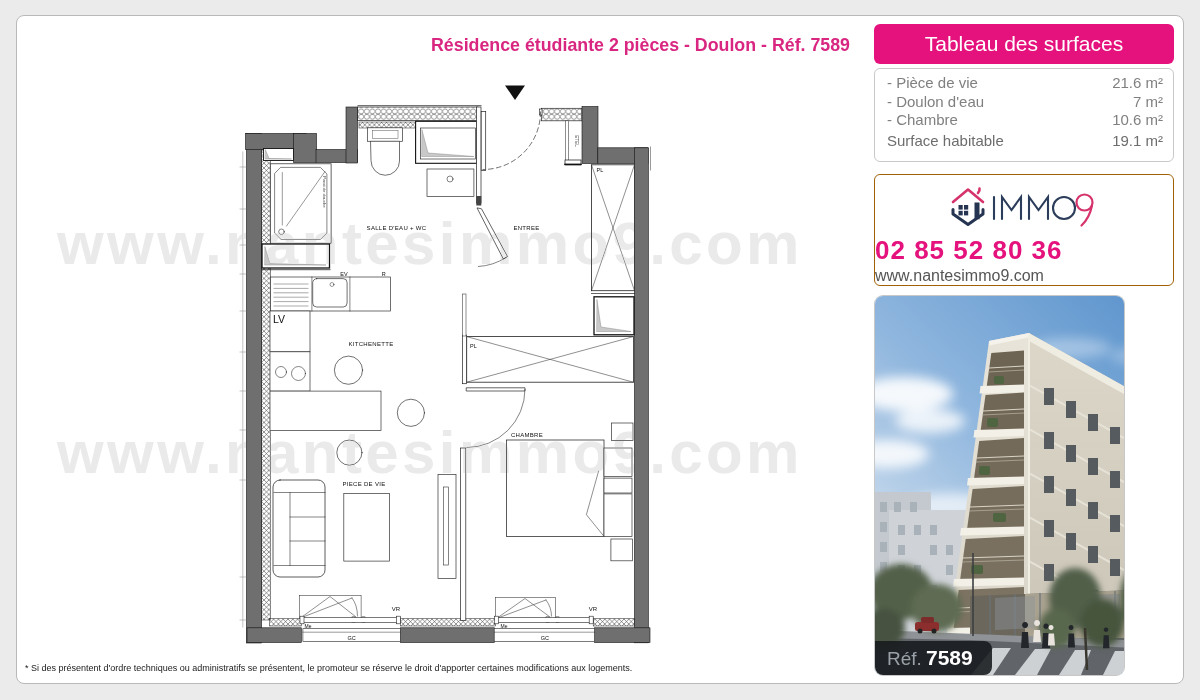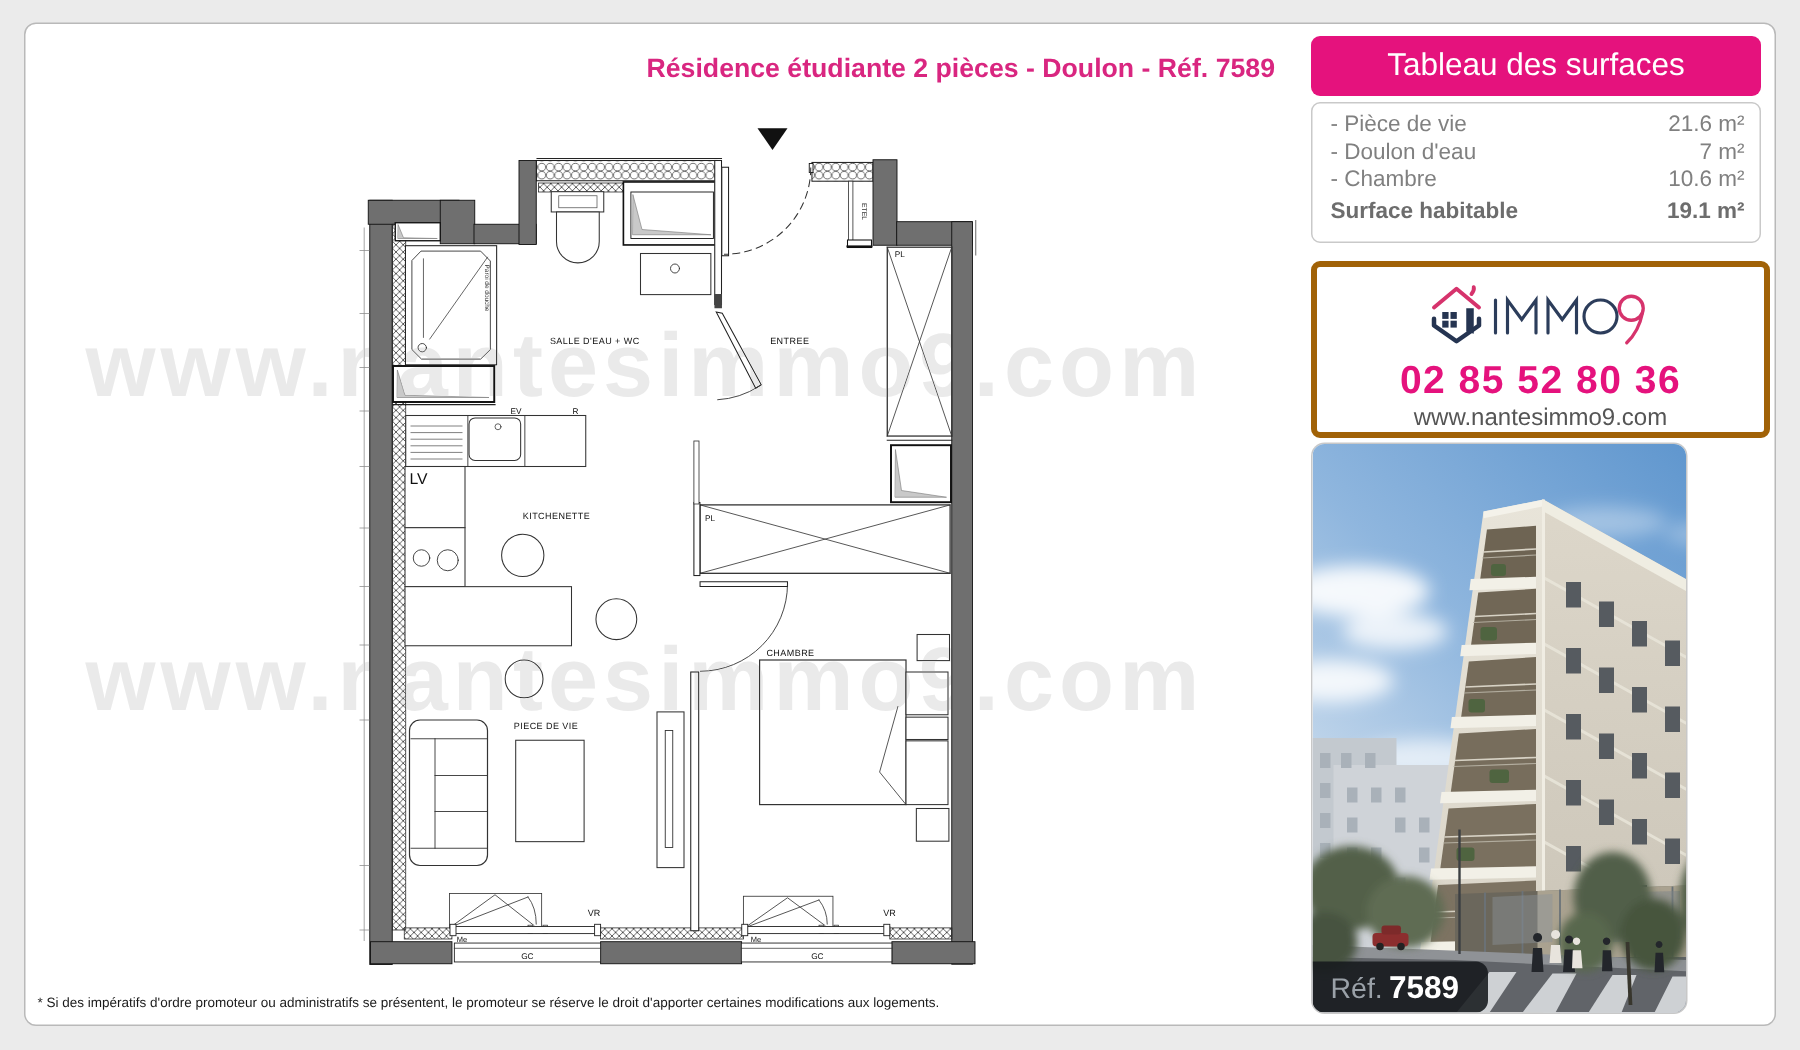--- a/index.html
+++ b/index.html
@@ -4,22 +4,22 @@
 <style>
   html,body{margin:0;padding:0;}
   body{width:1200px;height:700px;background:#ebebeb;font-family:"Liberation Sans",sans-serif;position:relative;overflow:hidden;}
   .panel{position:absolute;left:16px;top:15px;width:1166px;height:667px;background:#ffffff;border:1px solid #b9b9b9;border-radius:8px;}
   .title{position:absolute;left:0px;top:35px;width:850px;text-align:right;font-size:17.8px;font-weight:bold;color:#d92680;}
   .wm{position:absolute;left:57px;font-size:60px;font-weight:bold;color:#eaeaea;letter-spacing:3.4px;mix-blend-mode:darken;white-space:nowrap;line-height:60px;}
   .foot{position:absolute;left:25px;top:663px;font-size:9px;color:#1a1a1a;}
   .pinkbox{position:absolute;left:874px;top:24px;width:300px;height:40px;background:#e5127d;border-radius:6px;color:#fff;font-size:21px;display:flex;align-items:center;justify-content:center;}
   .surf{position:absolute;left:874px;top:68px;width:298px;height:92px;background:#ffffff;border:1px solid #c9c9c9;border-radius:6px;font-size:15px;color:#808080;padding:0;}
   .srow{display:flex;justify-content:space-between;padding:1.5px 10px 0 12px;}
-  .srow.b{font-weight:bold;color:#6d6d6d;padding-top:4px;}
-  .logobox{position:absolute;left:874px;top:174px;width:298px;height:110px;background:#fff;border:4px solid #a16207;border-radius:6px;text-align:center;}
+  .srow.b{font-weight:normal;color:#6d6d6d;padding-top:4px;}
+  .logobox{position:absolute;left:874px;top:174px;width:298px;height:110px;background:#fff;border:1px solid #a16207;border-radius:6px;}
   .phone{margin-top:4px;font-size:26px;font-weight:bold;color:#e5127d;letter-spacing:1px;}
   .site{font-size:16px;color:#555;margin-top:1px;}
   .photo{position:absolute;left:875px;top:296px;width:249px;height:379px;border-radius:8px;overflow:hidden;box-shadow:0 0 0 1px #c8c8c8;}
 </style>
 </head>
 <body>
 <div class="panel"></div>
 <div class="title">Résidence étudiante 2 pièces - Doulon - Réf. 7589</div>
 <svg style="position:absolute;left:236px;top:80px;" width="420" height="566" viewBox="236 80 420 566">
 <defs>
@@ -222,21 +222,21 @@
         <line x1="240" y1="430" x2="246" y2="430"></line>
 <line x1="240" y1="480" x2="246" y2="480"></line>
         <line x1="240" y1="577" x2="246" y2="577"></line>
 <line x1="240" y1="620" x2="246" y2="620"></line>
 </g>
 </g>
 </svg>
 
 <div class="wm" style="top:214px;">www.nantesimmo9.com</div>
 <div class="wm" style="top:423px;">www.nantesimmo9.com</div>
-<div class="foot">* Si des impératifs d'ordre promoteur ou administratifs se présentent, le promoteur se réserve le droit d'apporter certaines modifications aux logements.</div>
+<div class="foot">* Si des présentent d'ordre techniques ou administratifs se présentent, le promoteur se réserve le droit d'apporter certaines modifications aux logements.</div>
 <div class="pinkbox">Tableau des surfaces</div>
 <div class="surf">
   <div class="srow" style="padding-top:5px;">
       <span>- Pièce de vie</span>
       <span>21.6 m²</span>
     </div>
   <div class="srow">
       <span>- Doulon d'eau</span>
       <span>7 m²</span>
     </div>

